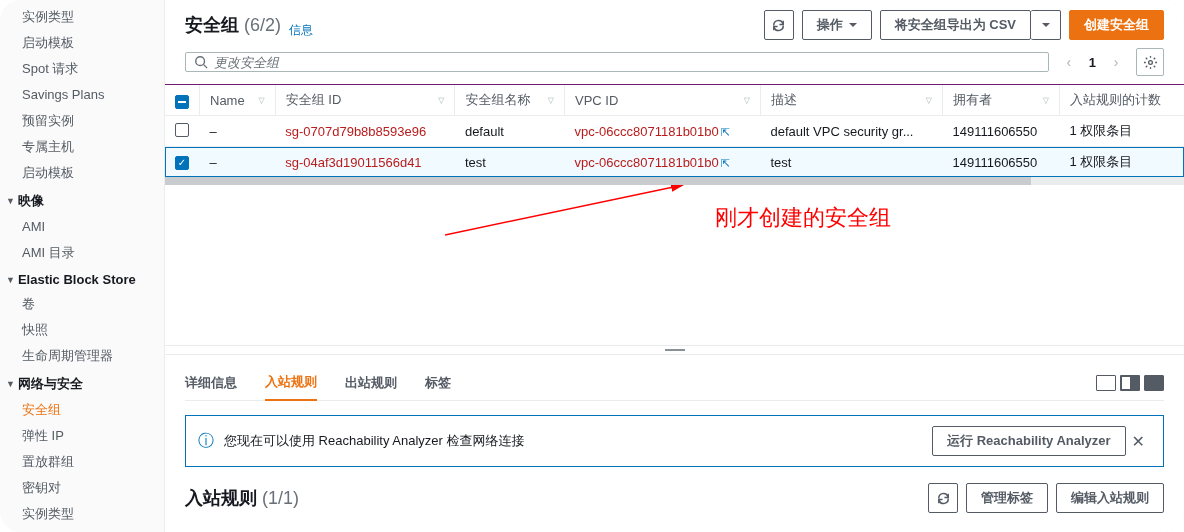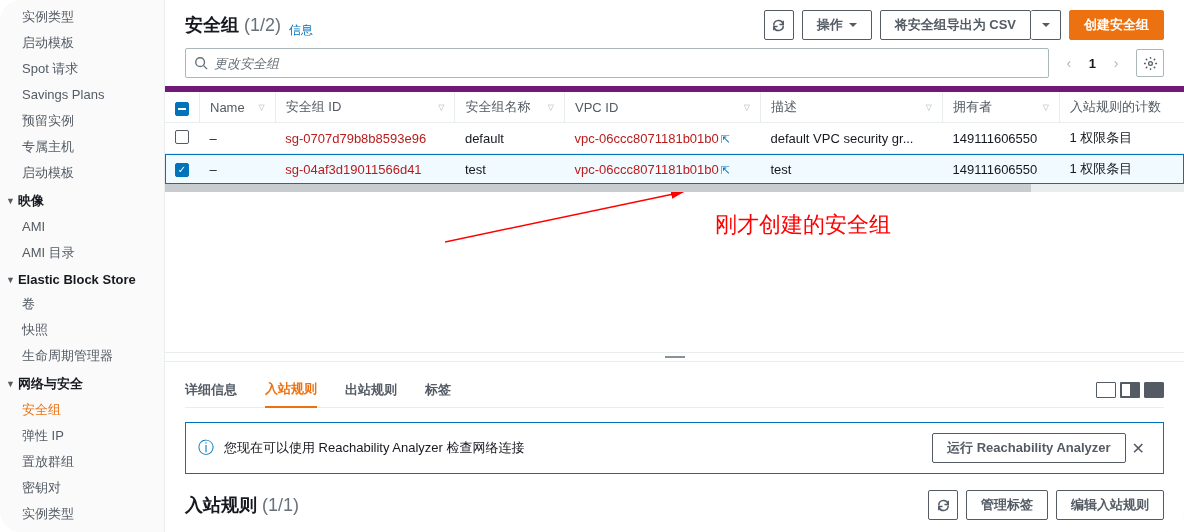--- a/index.html
+++ b/index.html
@@ -28,32 +28,32 @@
     .btn { height: 30px; border: 1px solid #545b64; background: #fff; color: #545b64; padding: 0 14px; font-size: 13px; cursor: pointer; display: inline-flex; align-items: center; justify-content: center; border-radius: 2px; font-weight: 700; }
     .btn-icon { width: 30px; padding: 0; }
     .btn-group { display: flex; }
     .btn-group .btn + .btn { border-left: none; }
     .btn-primary { background: #ec7211; color: #fff; border-color: #ec7211; }
     .btn-caret { display: inline-block; border-top: 4px solid currentColor; border-left: 4px solid transparent; border-right: 4px solid transparent; margin-left: 6px; }
     .hdr-btns { display: flex; gap: 8px; align-items: center; }
 
     
     .search-row { display: flex; align-items: center; padding: 0 20px 8px 20px; gap: 12px; }
-    .search-box { flex: 1; display: flex; align-items: center; border: 1px solid #aab7b8; height: 30px; padding: 0 8px; color: #687078; border-radius: 2px; }
+    .search-box { flex: 1; display: flex; align-items: center; border: 1px solid #aab7b8; height: 20px; padding: 0 8px; color: #687078; border-radius: 2px; }
     .search-box input { border: none; outline: none; flex: 1; font-size: 13px; margin-left: 6px; color: #16191f; font-style: italic; }
     .search-box input::placeholder { color: #687078; font-style: italic; }
     .pager { display: flex; align-items: center; gap: 12px; color: #aab7b8; }
     .pager .pg-btn { cursor: pointer; font-size: 14px; width: 16px; text-align: center; }
     .pager .page-num { color: #16191f; font-weight: 700; }
     .gear { width: 28px; height: 28px; display: flex; align-items: center; justify-content: center; border: 1px solid #aab7b8; border-radius: 2px; cursor: pointer; color: #545b64; font-size: 15px; }
 
     
     .table { width: 100%; border-collapse: collapse; }
     .table th, .table td { text-align: left; padding: 6px 10px; font-size: 13px; white-space: nowrap; border-top: 1px solid #eaeded; }
-    .table th { color: #545b64; font-weight: normal; position: relative; border-bottom: 1px solid #eaeded; border-top: 6px solid #701a75; border-left: 1px solid #eaeded; }
+    .table th { color: #545b64; font-weight: normal; position: relative; border-bottom: 1px solid #eaeded; border-top: 1px solid #701a75; border-left: 1px solid #eaeded; }
     .table th:first-child { border-left: none; }
     .th-inner { display: flex; align-items: center; justify-content: space-between; gap: 6px; }
     .sort-icon { color: #aab7b8; font-size: 8px; display: flex; flex-direction: column; line-height: 5px; }
     .table tr.rowsel { background: #f1faff; outline: 1px solid #0073bb; outline-offset: -1px; }
     .link { color: #b91c1c; cursor: pointer; }
     .ext-icon { color: #0073bb; margin-left: 2px; font-size: 11px; }
 
     
     .cb { width: 14px; height: 14px; border: 1px solid #545b64; border-radius: 2px; display: inline-flex; align-items: center; justify-content: center; cursor: pointer; background: #fff; }
     .cb.checked { background: #0073bb; border-color: #0073bb; color: #fff; font-size: 10px; }
@@ -136,21 +136,21 @@
 
     <div class="sidebar-heading"></div>
 
   </div>
 
   <div class="main">
     <div class="panel">
       <div class="panel-header">
         <span class="panel-title">
           <span>安全组</span>
-          <span class="panel-count">(1/2)</span>
+          <span class="panel-count">(6/2)</span>
         </span>
         <span class="info-link">信息</span>
         <div class="header-spacer"></div>
         <div class="hdr-btns">
           <button class="btn btn-icon">
             <svg width="15" height="15" viewBox="0 0 16 16" fill="none" stroke="#545b64" stroke-width="1.6">
                 <path d="M13 3v4h-4"></path>
                 <path d="M3 8a5 5 0 0 1 9.5-2.5L13 7"></path>
                 <path d="M3 13V9h4"></path>
                 <path d="M13 8a5 5 0 0 1-9.5 2.5L3 9"></path>

